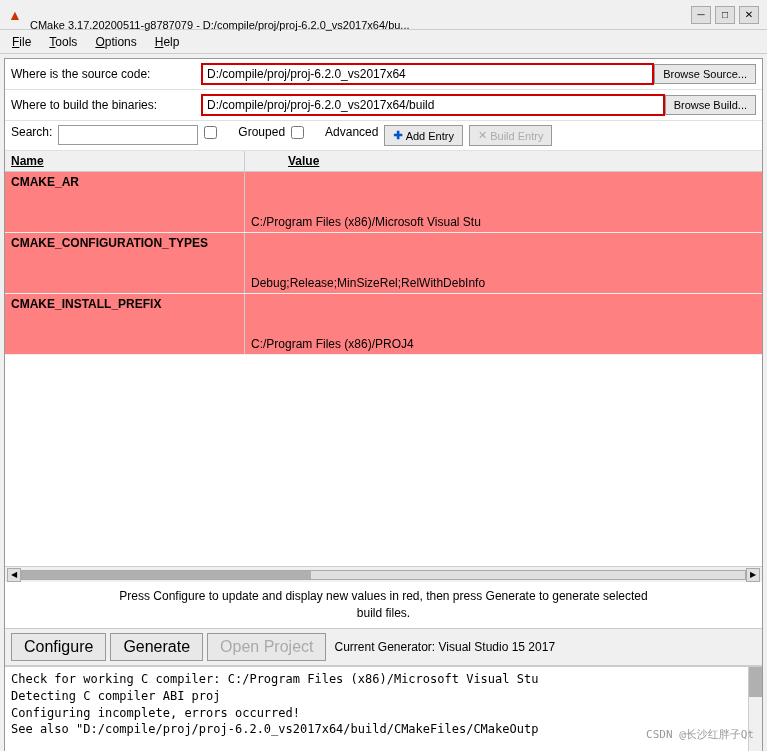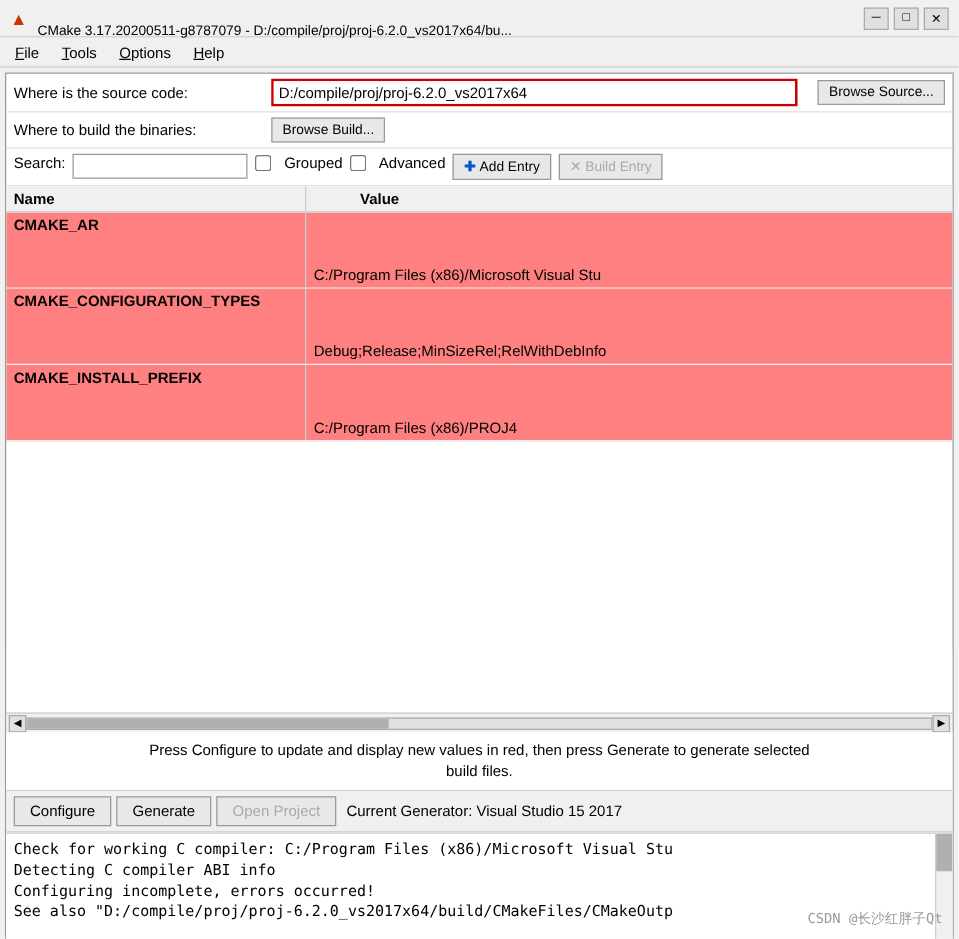--- a/index.html
+++ b/index.html
@@ -82,21 +82,21 @@
       display: flex;
       flex-direction: column;
     }
 
     
     .path-row {
       display: flex;
       align-items: center;
       padding: 4px 6px;
       border-bottom: 1px solid #e0e0e0;
-      gap: 16px;
+      gap: 0;
     }
     .path-label {
       font-size: 12px;
       white-space: nowrap;
       min-width: 190px;
     }
     .path-input-wrapper {
       flex: 1;
       border: 2px solid #cc0000;
       background: #f0abfc;
@@ -130,21 +130,21 @@
     .search-input {
       border: 1px solid #999;
       padding: 2px 4px;
       font-size: 12px;
       width: 140px;
       outline: none;
     }
     .checkbox-group {
       display: flex;
       align-items: center;
-      gap: 10px;
+      gap: 21px;
       font-size: 12px;
     }
     .toolbar-btn {
       padding: 3px 8px;
       font-size: 11px;
       border: 1px solid #999;
       background: #e8e8e8;
       cursor: pointer;
       display: flex;
       align-items: center;
@@ -163,20 +163,21 @@
       display: flex;
       flex-direction: column;
       overflow: hidden;
     }
     .table-header {
       display: flex;
       background: #f0f0f0;
       border-bottom: 1px solid #ccc;
       font-weight: bold;
       font-size: 12px;
+      text-decoration: underline;
     }
     .table-header .col-name {
       width: 240px;
       padding: 3px 6px;
       border-right: 1px solid #ccc;
     }
     .table-header .col-value {
       flex: 1;
       padding: 3px 6px;
       margin-left: 37px;
@@ -264,21 +265,21 @@
     .bottom-bar {
       display: flex;
       align-items: center;
       padding: 4px 6px;
       border-bottom: 1px solid #ccc;
       gap: 4px;
       background: #f0f0f0;
     }
     .bottom-btn {
       padding: 4px 12px;
-      font-size: 12px;
+      font-size: 16px;
       border: 1px solid #999;
       background: #e8e8e8;
       cursor: pointer;
     }
     .bottom-btn.disabled {
       color: #aaa;
       cursor: default;
     }
     .generator-text {
       font-size: 12px;
@@ -348,20 +349,23 @@
   <div class="path-row">
     <span class="path-label">Where is the source code:</span>
     <div class="path-input-wrapper">
       <input class="path-input" type="text" value="D:/compile/proj/proj-6.2.0_vs2017x64" style="">
     </div>
     <button class="path-btn">Browse Source...</button>
   </div>
 
   <div class="path-row">
     <span class="path-label">Where to build the binaries:</span>
+    <div class="path-input-wrapper">
+      <input class="path-input" type="text" value="D:/compile/proj/proj-6.2.0_vs2017x64/build" style="">
+    </div>
     <button class="path-btn">Browse Build...</button>
   </div>
 
   <div class="toolbar-row">
     <span class="toolbar-label">Search:</span>
     <input class="search-input" type="text" style="">
     <label class="checkbox-group">
       <input type="checkbox" style="">
       <span>Grouped</span>
     </label>
@@ -417,21 +421,21 @@
   <div class="bottom-bar">
     <button class="bottom-btn">Configure</button>
     <button class="bottom-btn">Generate</button>
     <button class="bottom-btn disabled" style="color:#aaa;">Open Project</button>
     <span class="generator-text">Current Generator: Visual Studio 15 2017</span>
   </div>
 
   <div class="log-area" style="position:relative;">
     <div>
     <div>Check for working C compiler: C:/Program Files (x86)/Microsoft Visual Stu</div>
-        <div>Detecting C compiler ABI info</div>
+        <div>Detecting C compiler ABI proj</div>
         <div>Configuring incomplete, errors occurred!</div>
         <div>See also "D:/compile/proj/proj-6.2.0_vs2017x64/build/CMakeFiles/CMakeOutp</div>
       </div>
     <div class="log-scrollbar">
       <div class="log-scrollbar-thumb"></div>
     </div>
     <div class="watermark">CSDN @长沙红胖子Qt</div>
   </div>
 
 </div>

